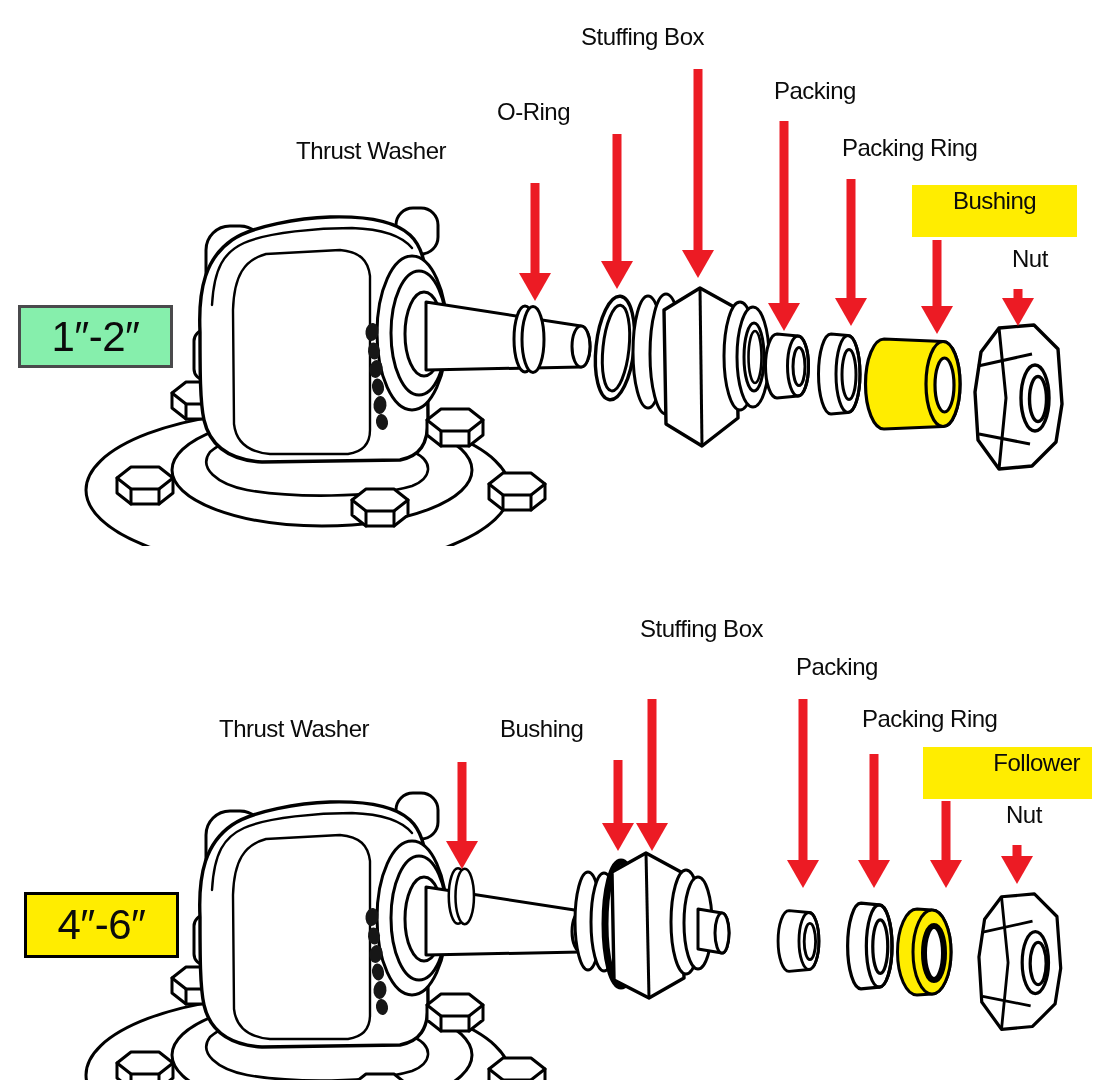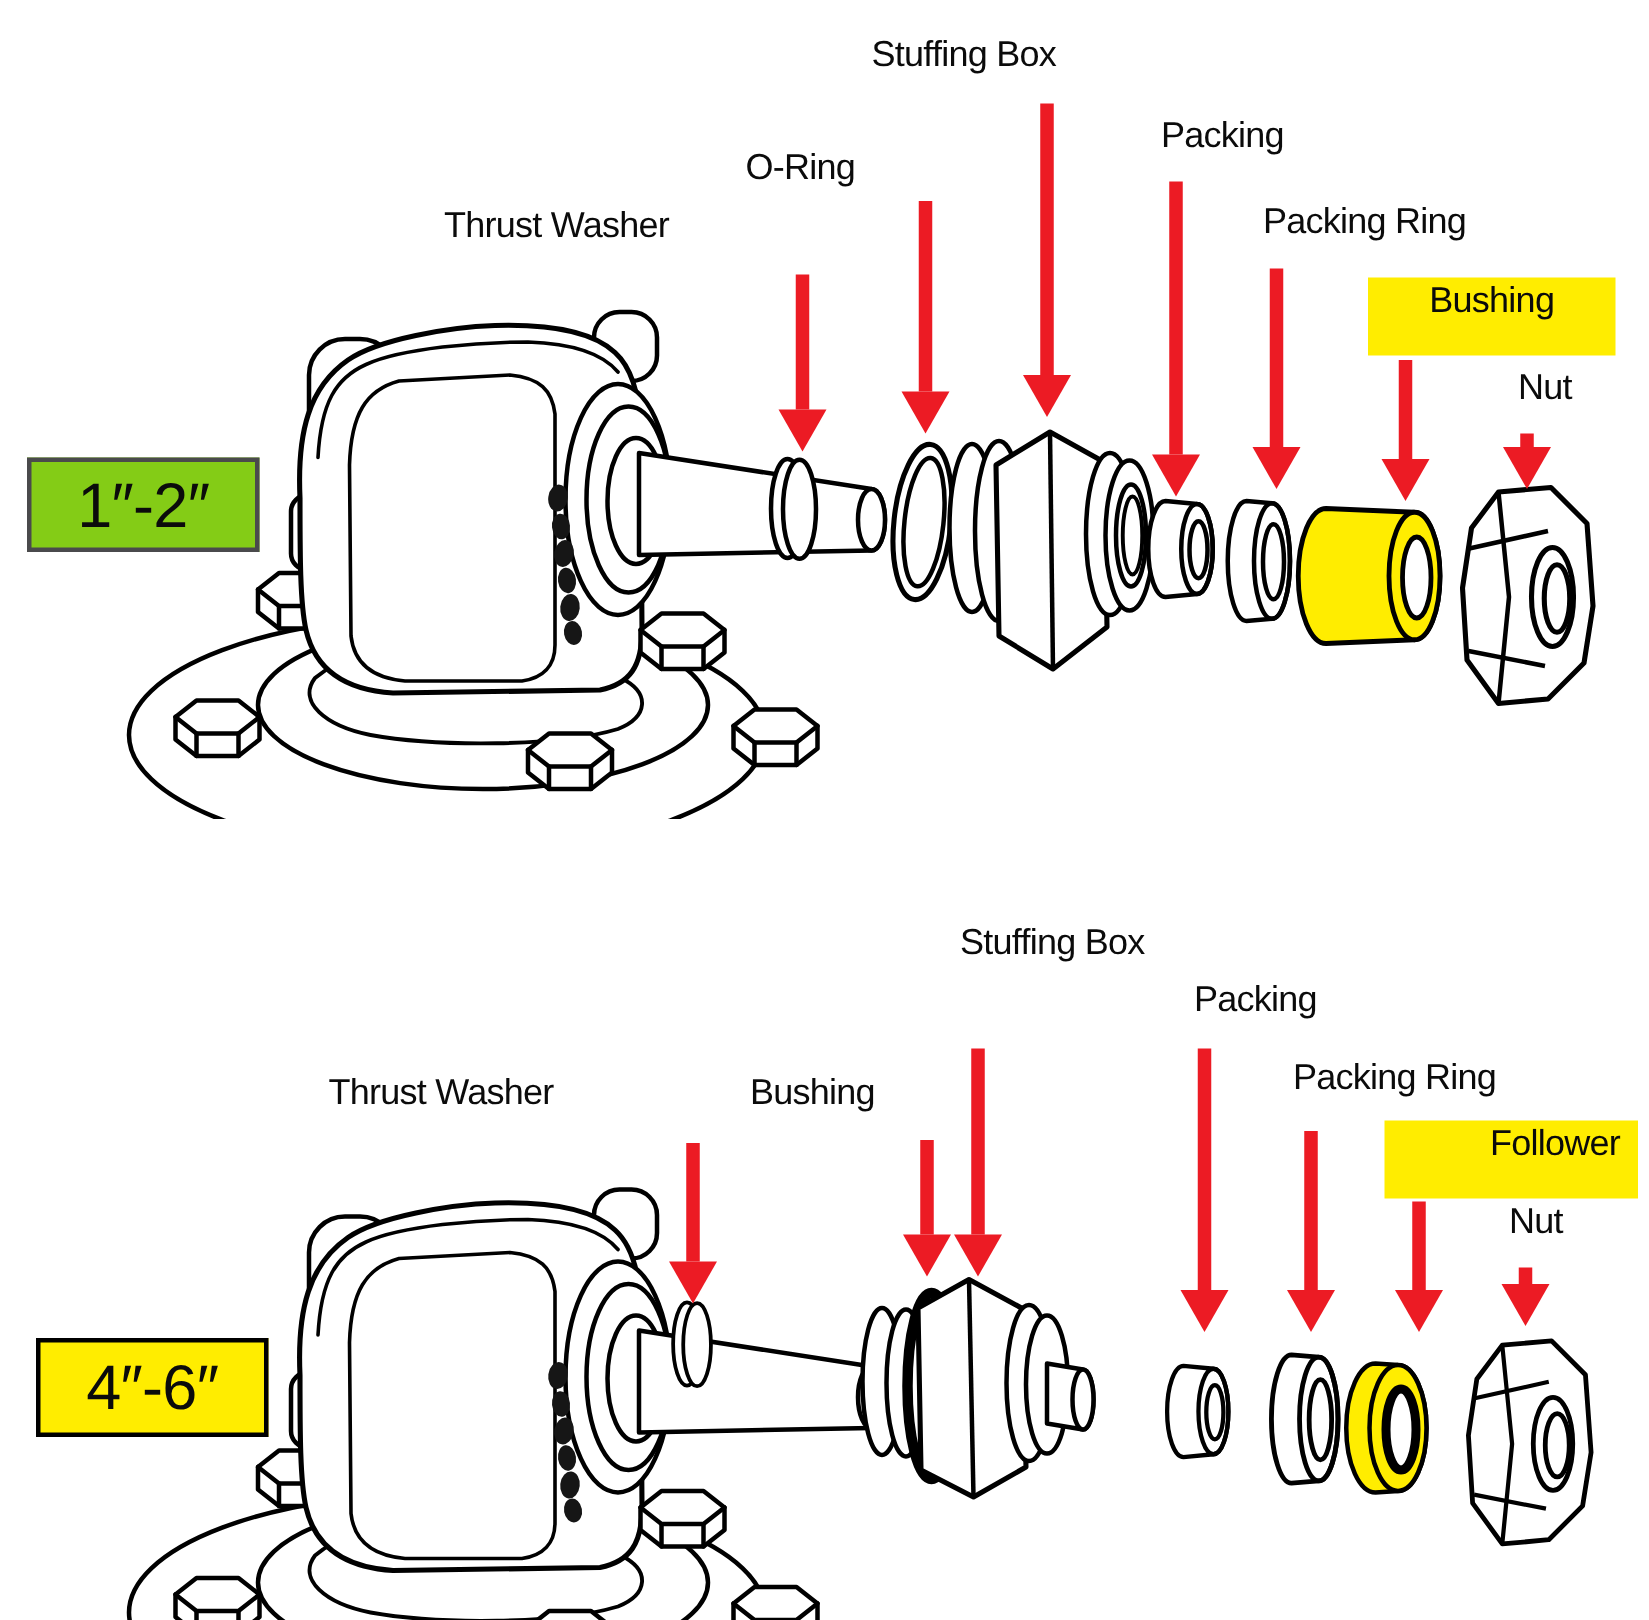--- a/index.html
+++ b/index.html
@@ -11,21 +11,21 @@
   .lbl{
     position:absolute;font-size:24px;letter-spacing:-0.5px;line-height:1.0;
     white-space:nowrap;color:#0b0b0b;
   }
   .lbl.hl{
     background:var(--hl,#FFED00);padding:4px 12px 24px 12px;
   }
   .lbl.wrap{white-space:normal;width:150px;line-height:1.03;}
   .size-box{
     position:absolute;display:flex;align-items:center;justify-content:center;
-    font-size:42px;letter-spacing:-0.5px;color:#0b0b0b;background:#84cc16;
+    font-size:42px;letter-spacing:-0.5px;color:#0b0b0b;background:#86efac;
   }
   .size-box.top{left:18px;top:305px;width:149px;height:57px;border:3px solid var(--boxborder,#4A4A4C);}
   .size-box.bottom{left:24px;top:892px;width:149px;height:60px;border:3px solid #000;background:var(--hl,#FFED00);}
   
   .l-tw-t{left:296px;top:139px;}
   .l-or-t{left:497px;top:100px;}
   .l-sb-t{left:581px;top:25px;}
   .l-pk-t{left:774px;top:79px;}
   .l-pr-t{left:842px;top:136px;}
   .l-bu-t{left:912px;top:185px;min-width:141px;text-align:center;}

